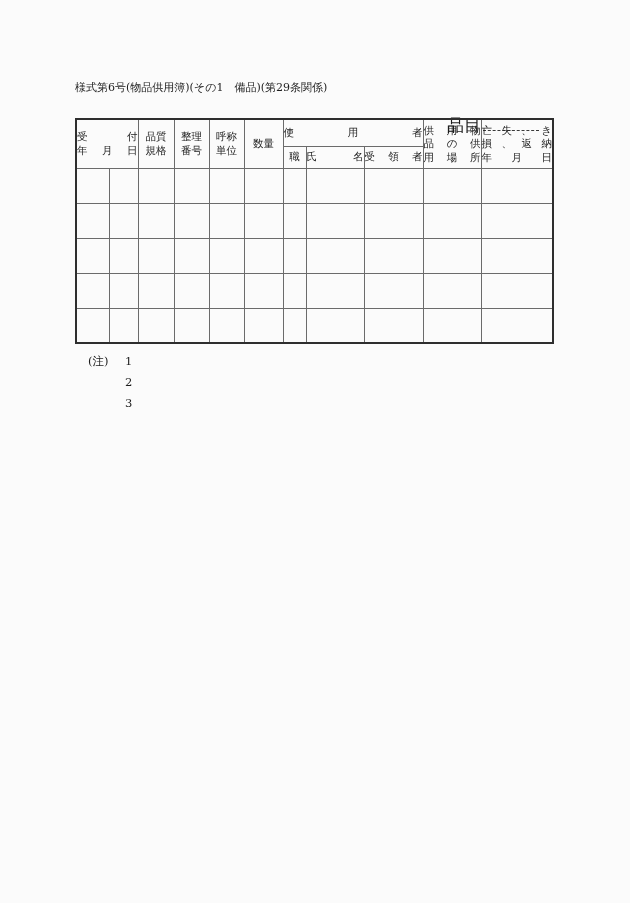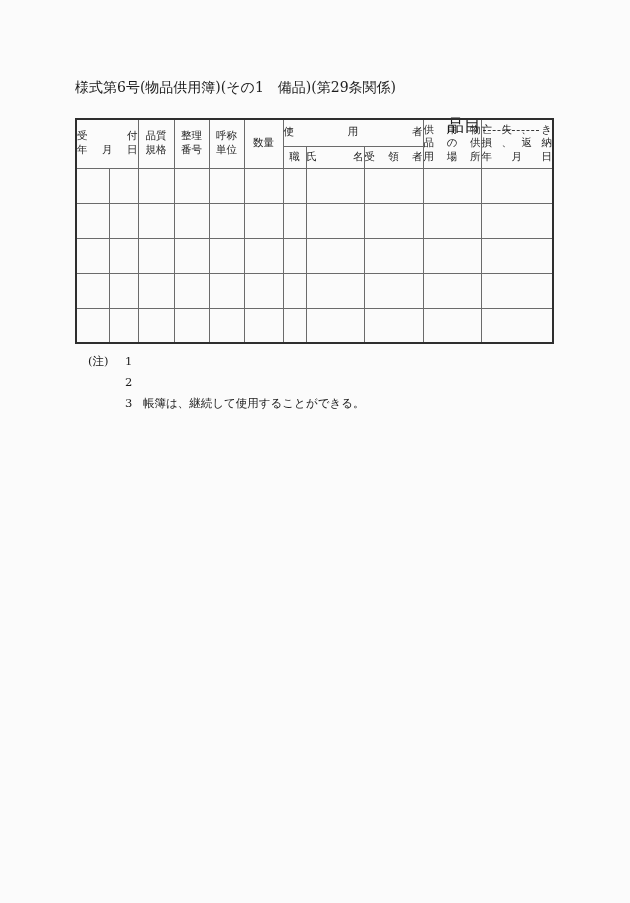--- a/index.html
+++ b/index.html
@@ -8,21 +8,21 @@
     width: 630px; height: 903px;
     font-family: "DejaVu Serif", "Liberation Serif", serif;
     color: #1c1c1c;
     position: relative;
     overflow: hidden;
   }
   .page { position: absolute; inset: 0; background: #fbfbfb; }
 
   .doc-title {
     position: absolute; left: 75px; top: 81px;
-    font-size: 14px; line-height: 13px; white-space: nowrap;
+    font-size: 11px; line-height: 13px; white-space: nowrap;
   }
 
   .item-row {
     position: absolute; left: 447px; top: 96px;
     font-size: 17px; line-height: 14px; white-space: nowrap; margin-top: 22px;
   }
   .blank-line {
     display: inline-block; width: 56px; height: 12px;
     border-bottom: 1.5px dashed #3a3a3a;
     margin-left: 2px;
@@ -43,21 +43,21 @@
     font-size: 10.5px; line-height: 13.5px;
     white-space: pre-line;
     text-align: center; vertical-align: middle;
     color: #1c1c1c;
   }
   .spread {
     text-align: justify; text-align-last: justify;
     padding: 0 5px;
   }
   .spread-wide { padding: 0 12px; }
-  tr.h1 { height: 27px; font-family: Liberation Mono, monospace; }
+  tr.h1 { height: 27px; }
   tr.h2 { height: 22px; }
   .form-table tbody tr { height: 35px; }
   .form-table tbody td { background: #fbfbfb; }
 
   .notes {
     position: absolute; left: 88px; top: 351px;
     font-size: 11.5px; line-height: 21px;
   }
   .note-line { display: flex; white-space: nowrap; }
   .note-label { display: inline-block; width: 37px; }
@@ -187,17 +187,16 @@
       <span class="note-label">(注)</span>
       <span class="note-num">1</span>
     </div>
     <div class="note-line">
       <span class="note-label"></span>
       <span class="note-num">2</span>
     </div>
     <div class="note-line">
       <span class="note-label"></span>
       <span class="note-num">3</span>
-      <span class="note-text">帳簿は、継続して使用することができる。</span>
     </div>
   </div>
 
 </div>
 
 </body></html>

